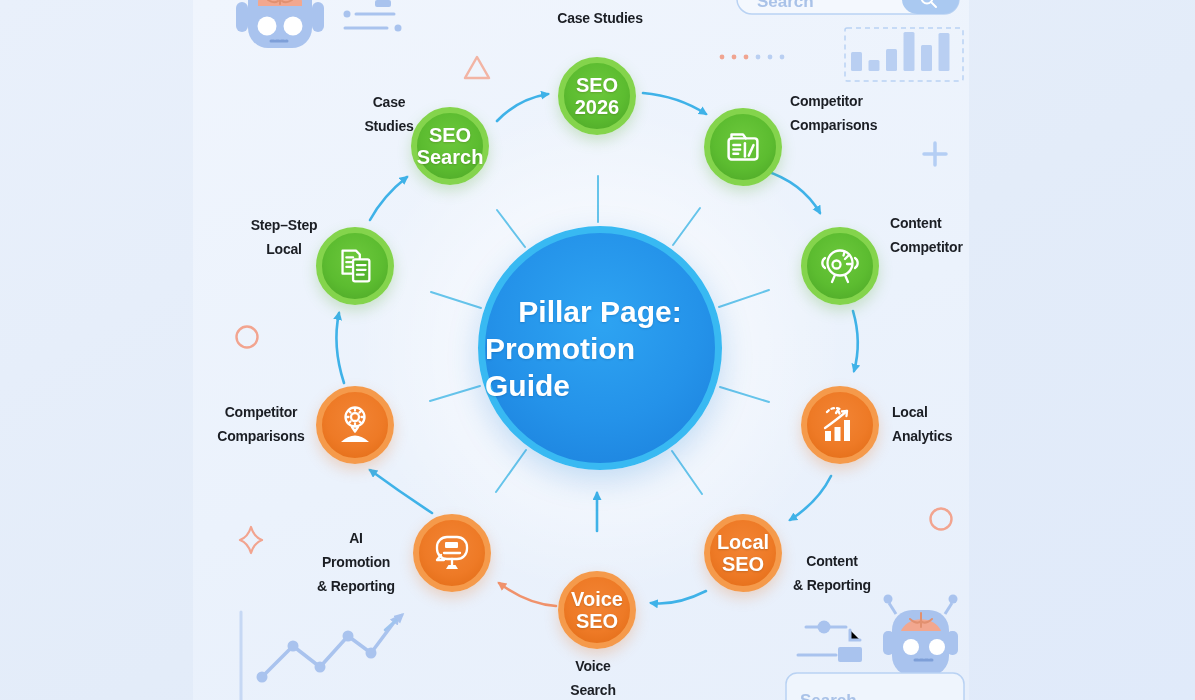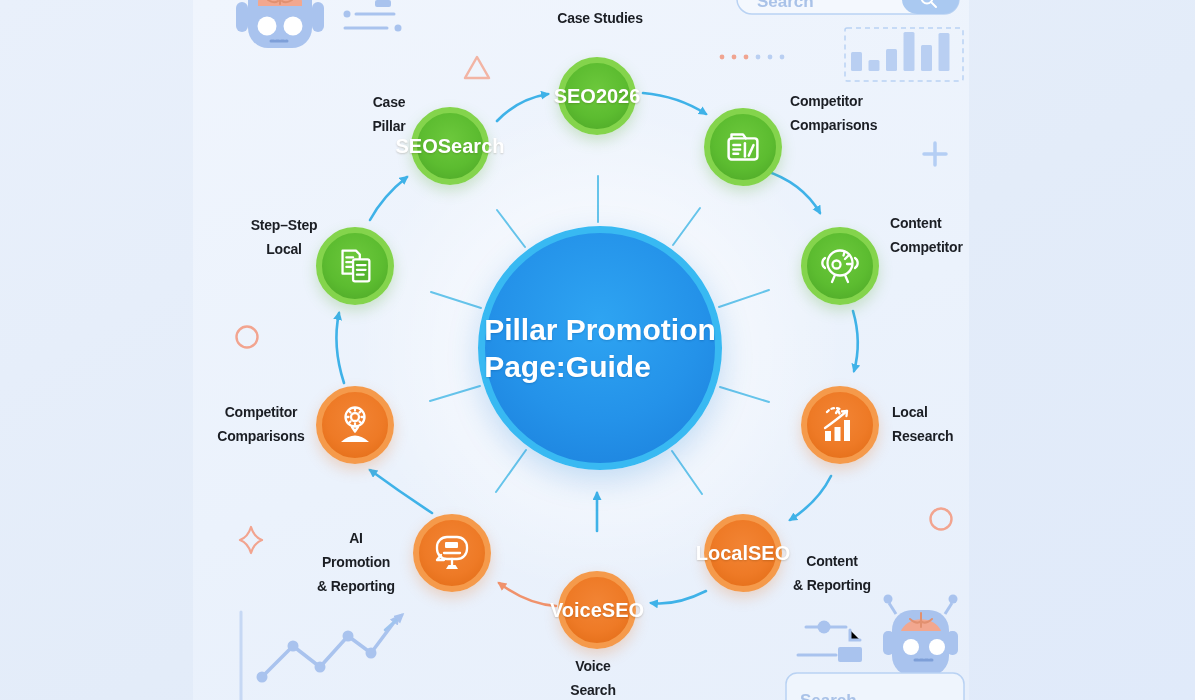--- a/index.html
+++ b/index.html
@@ -15,26 +15,26 @@
   .glow{
     position:absolute;left:350px;top:110px;width:500px;height:480px;border-radius:50%;
     background:radial-gradient(circle,rgba(255,255,255,0.95) 0%,rgba(255,255,255,0.0) 70%);
   }
   svg.overlay{position:absolute;left:0;top:0;}
   .hub{
     position:absolute;left:478px;top:226px;width:244px;height:244px;border-radius:50%;
     background:radial-gradient(circle at 50% 38%,#2ea4f2 0%,#2492e9 55%,#1b7fdb 100%);
     border:7px solid #38b9f2;box-sizing:border-box;
     box-shadow:0 10px 30px rgba(40,130,220,0.25);
-    display:flex;flex-direction:row;align-items:center;justify-content:center;
+    display:flex;flex-direction:column;align-items:center;justify-content:center;
   }
   .hub span{color:#fff;font-weight:bold;font-size:30px;line-height:37px;text-shadow:0 1px 2px rgba(0,60,120,0.25);}
   .node{
     position:absolute;width:78px;height:78px;border-radius:50%;box-sizing:border-box;
-    display:flex;flex-direction:row;align-items:center;justify-content:center;
+    display:flex;flex-direction:column;align-items:center;justify-content:center;
   }
   .node.green{border:6px solid #84d44c;background:radial-gradient(circle at 50% 40%,#6cc83c 0%,#5cbc30 55%,#4ba426 100%);box-shadow:0 6px 14px rgba(90,170,50,0.25);}
   .node.orange{border:6px solid #f59a4b;background:radial-gradient(circle at 50% 40%,#f28434 0%,#ee7a26 55%,#e06a14 100%);box-shadow:0 6px 14px rgba(230,120,40,0.25);}
   .node span{color:#fff;font-weight:bold;font-size:20px;line-height:22px;text-shadow:0 1px 2px rgba(60,40,0,0.2);}
   .node svg{display:block;}
   .lbl{
     position:absolute;color:#1b1e24;font-weight:bold;font-size:14px;line-height:24px;
     letter-spacing:-0.2px;
   }
   .lbl div{white-space:nowrap;}
@@ -269,36 +269,36 @@
   <span>Voice</span>
   <span>SEO</span>
 </div>
 
 <div class="lbl ta-c" style="left:500px;top:6px;width:200px;">
   <div>Case Studies</div>
 </div>
 
 <div class="lbl ta-c" style="left:329px;top:90px;width:120px;">
   <div>Case</div>
-  <div>Pillar</div>
+  <div>Studies</div>
 </div>
 
 <div class="lbl ta-l" style="left:790px;top:89px;width:180px;">
   <div>Competitor</div>
   <div>Comparisons</div>
 </div>
 
 <div class="lbl ta-l" style="left:890px;top:211px;width:160px;">
   <div>Content</div>
   <div>Competitor</div>
 </div>
 
 <div class="lbl ta-l" style="left:892px;top:400px;width:160px;">
   <div>Local</div>
-  <div>Research</div>
+  <div>Analytics</div>
 </div>
 
 <div class="lbl ta-c" style="left:757px;top:549px;width:150px;">
   <div>Content</div>
   <div>&amp; Reporting</div>
 </div>
 
 <div class="lbl ta-c" style="left:533px;top:654px;width:120px;">
   <div>Voice</div>
   <div>Search</div>

